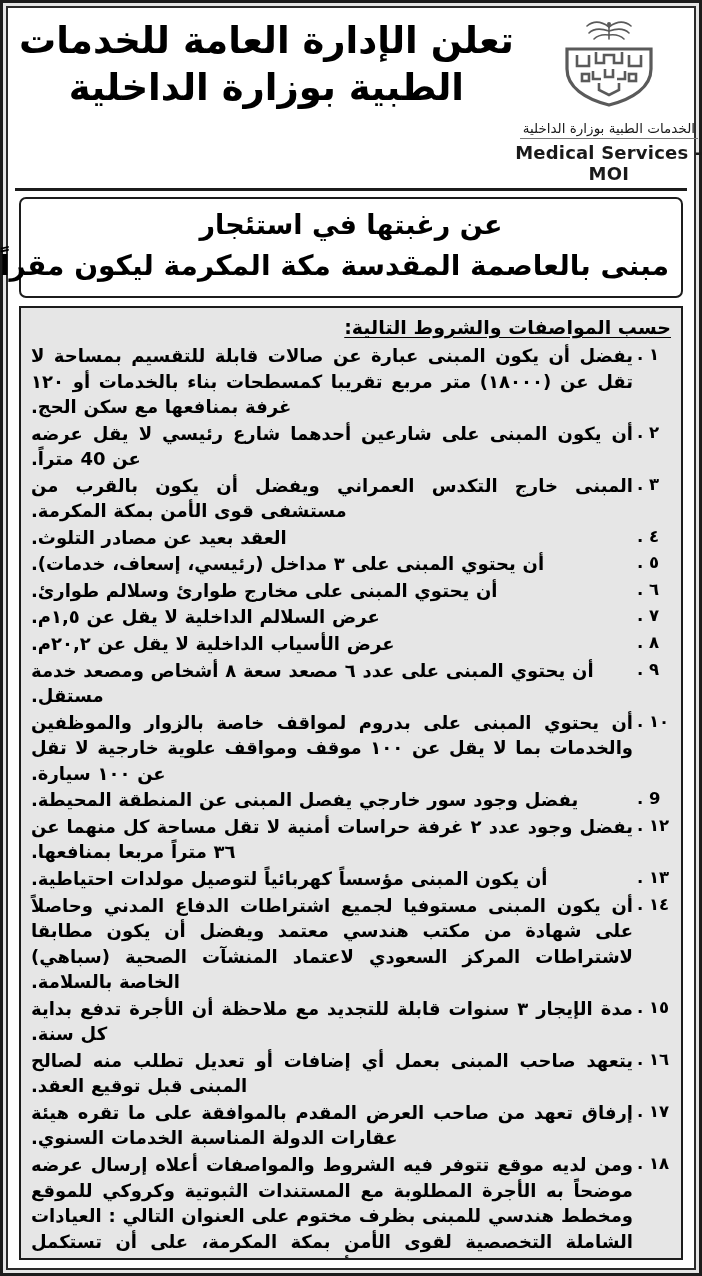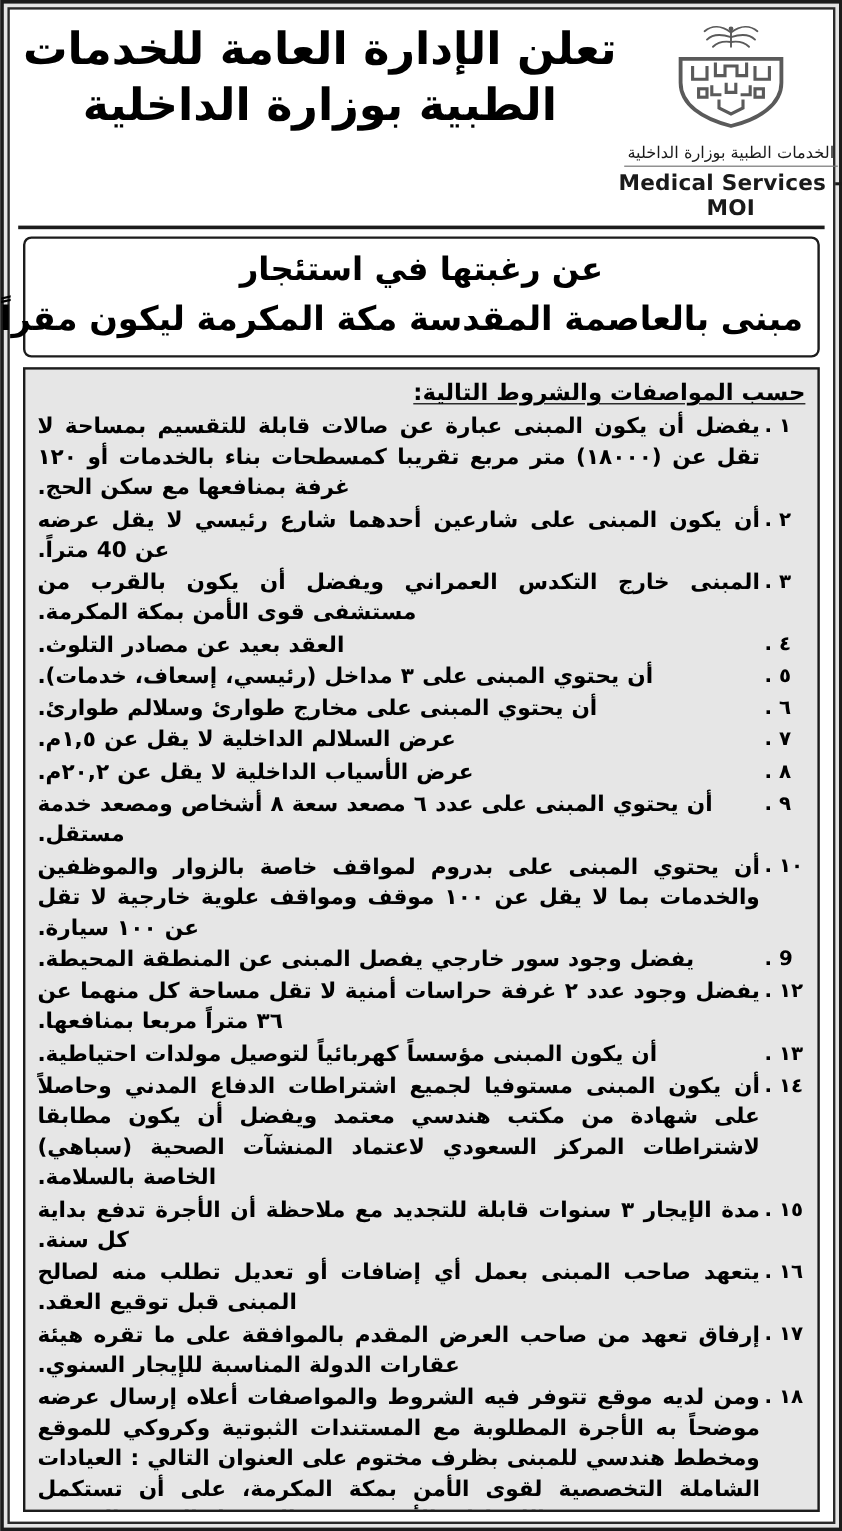--- a/index.html
+++ b/index.html
@@ -293,21 +293,21 @@
           <li class="condition">
             <span class="cond-num">١٥ .</span>
             <span class="cond-text">مدة الإيجار ٣ سنوات قابلة للتجديد مع ملاحظة أن الأجرة تدفع بداية كل سنة.</span>
           </li>
           <li class="condition">
             <span class="cond-num">١٦ .</span>
             <span class="cond-text">يتعهد صاحب المبنى بعمل أي إضافات أو تعديل تطلب منه لصالح المبنى قبل توقيع العقد.</span>
           </li>
           <li class="condition">
             <span class="cond-num">١٧ .</span>
-            <span class="cond-text">إرفاق تعهد من صاحب العرض المقدم بالموافقة على ما تقره هيئة عقارات الدولة المناسبة للإيجار السنوي.</span>
+            <span class="cond-text">إرفاق تعهد من صاحب العرض المقدم بالموافقة على ما تقره هيئة عقارات الدولة المناسبة الخدمات السنوي.</span>
           </li>
           <li class="condition">
             <span class="cond-num">١٨ .</span>
             <span class="cond-text">ومن لديه موقع تتوفر فيه الشروط والمواصفات أعلاه إرسال عرضه موضحاً به الأجرة المطلوبة مع المستندات الثبوتية وكروكي للموقع ومخطط هندسي للمبنى بظرف مختوم على العنوان التالي : العيادات الشاملة التخصصية لقوى الأمن بمكة المكرمة، على أن تستكمل الإجراءات الأخرى في حال قبول العرض المقدم.</span>
           </li>
           <li class="condition">
             <span class="cond-num">١٩ .</span>
             <span class="cond-text single">آخر موعد لتقديم العروض نهاية دوام يوم الخميس الموافق ١٠/١١/٢٠٢٢م.</span>
           </li>
         </ol>

